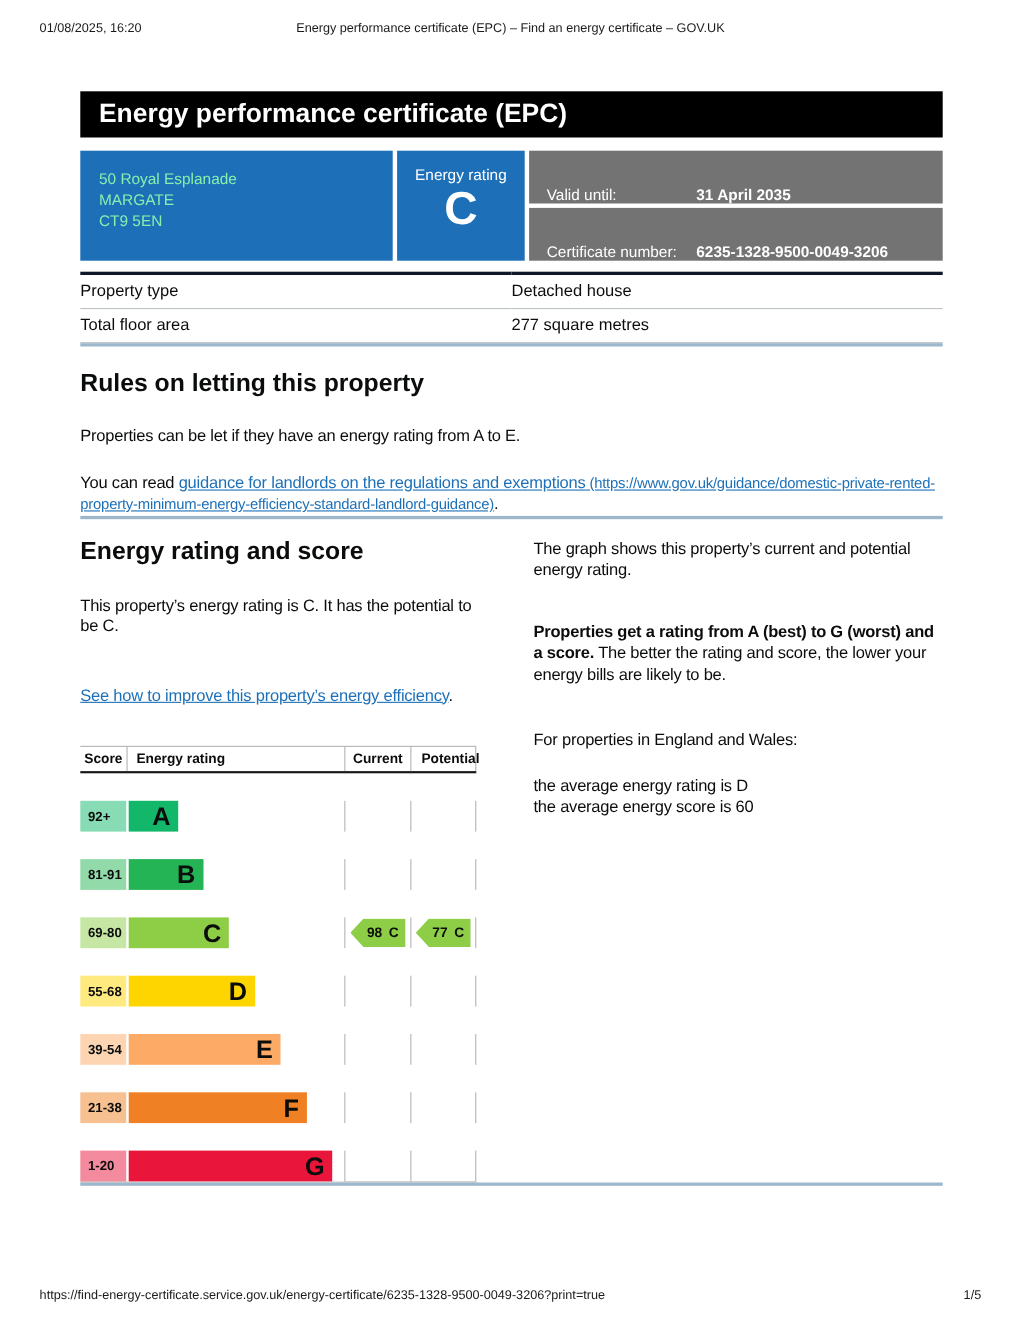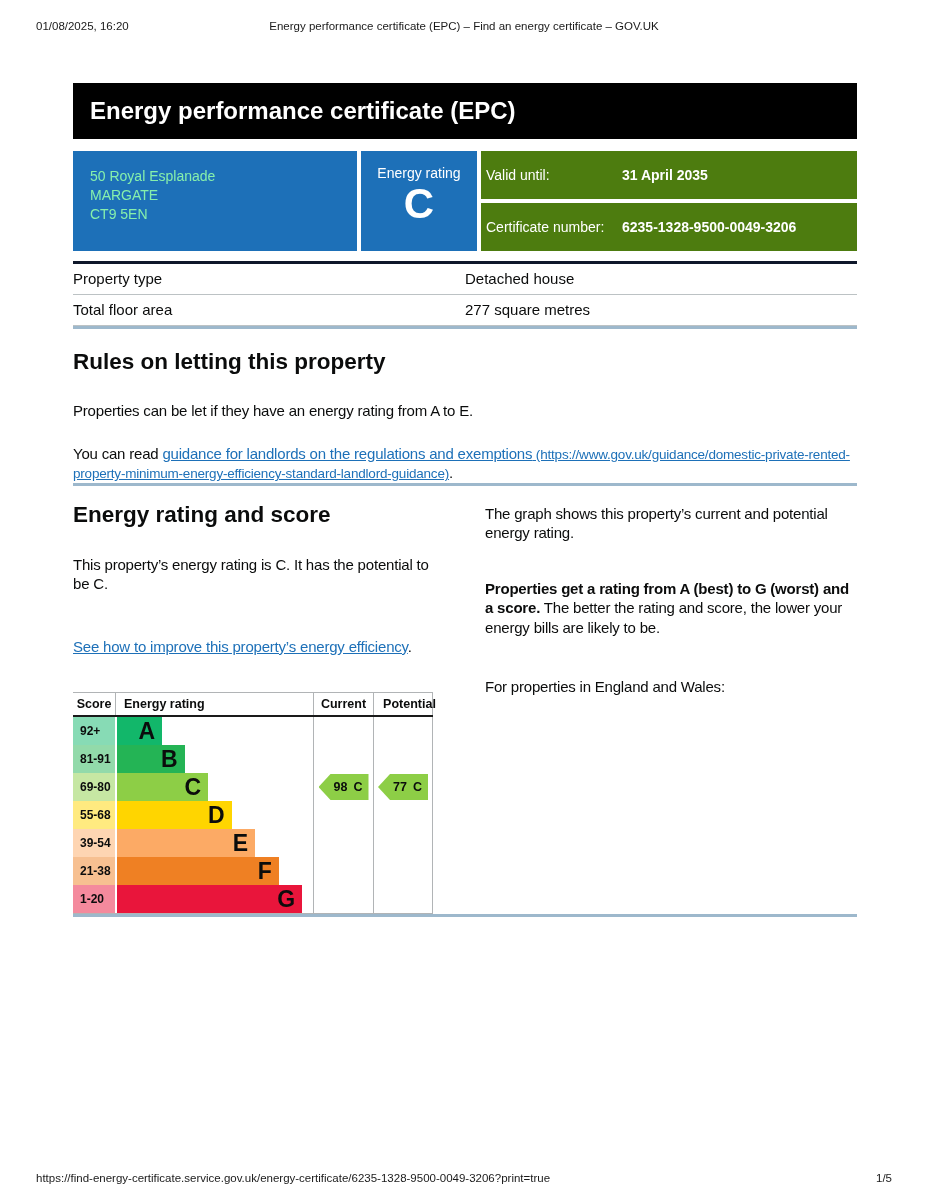--- a/index.html
+++ b/index.html
@@ -9,32 +9,32 @@
 
   
   .print-header { position:absolute; top:20px; left:36px; right:36px; font-size:11.5px; color:#1a1a1a; }
   .ph-title { position:absolute; left:0; right:0; text-align:center; }
   .print-footer { position:absolute; bottom:16px; left:36px; right:36px; font-size:11.5px; color:#1a1a1a;
                   display:flex; justify-content:space-between; }
 
   .content { padding:0 71px 0 73px; }
 
   
-  .banner { margin-top:83px; background:#000; color:#fff; height:56px; display:flex; align-items:center; padding-left:17px; }
+  .banner { margin-top:83px; background:#000; color:#fff; height:42px; display:flex; align-items:center; padding-left:17px; }
   .banner h1 { font-size:24px; font-weight:bold; margin:0; letter-spacing:0; }
 
   
   .summary { display:flex; gap:4px; margin-top:12px; height:100px; }
   .addr-panel { width:284px; background:#1d70b8; color:#86efac; padding:16px 12px 0 17px; font-size:14px; line-height:1.35; }
   .addr-line { display:block; }
   .rating-panel { width:116px; background:#1d70b8; color:#fff; text-align:center; padding-top:14px; }
   .rating-label { font-size:14px; display:block; }
   .rating-letter { font-size:42px; font-weight:bold; line-height:1; display:block; margin-top:2px; }
   .cert-panel { flex:1; display:flex; flex-direction:column; gap:4px; }
-  .cert-row { background:#4d7c0f; color:#fff; flex:1; display:flex; align-items:center; font-size:14px; padding-left:5px; }
+  .cert-row { background:#737373; color:#fff; flex:1; display:flex; align-items:flex-end; font-size:14px; padding-left:16px; }
   .cert-label { width:136px; }
   .cert-value { font-weight:bold; }
 
   
   .prop-table { width:100%; border-collapse:collapse; margin-top:10px; font-size:15px; }
   .prop-table tr { border-bottom:1px solid #bcc2c4; }
   .prop-table tr:first-child { border-top:3px solid #0f172a; }
   .prop-table td { padding:6px 0 7px; }
   .prop-table td.label { width:50%; }
 
@@ -64,21 +64,21 @@
   .rc-p4 { margin-top:22px; }
 
   
   .epc-chart { margin-top:36px; width:360px; border-top:1px solid #b1b4b6; border-bottom:1px solid #b1b4b6; }
   .chart-header { display:grid; grid-template-columns:42px 1fr 60px 60px; height:24px; border-bottom:2px solid #1a1a1a; font-weight:bold; font-size:12.5px; }
   .chart-header > div { display:flex; align-items:center; }
   .h-score { justify-content:center; }
   .h-rating { border-left:1px solid #b1b4b6; padding-left:8px; }
   .h-cur, .h-pot { border-left:1px solid #b1b4b6; justify-content:center; }
   .h-pot { border-right:1px solid #b1b4b6;padding-left:13px; }
-  .band-row { display:grid; grid-template-columns:42px 1fr 60px 60px; height:28px; }
+  .band-row { display:grid; grid-template-columns:42px 1fr 60px 60px; height:28px;margin-top:25px; }
   .score-cell { display:flex; align-items:center; padding-left:7px; font-weight:bold; font-size:12px; }
   .bar-cell { padding-left:2px; background:#fff; }
   .band-bar { height:100%; display:flex; align-items:center; justify-content:flex-end; padding-right:7px; }
   .band-letter { font-size:23px; font-weight:bold; line-height:1; }
   .cur-cell, .pot-cell { border-left:1px solid #b1b4b6; display:flex; align-items:center; justify-content:center; }
   .pot-cell { border-right:1px solid #b1b4b6; }
   .rating-arrow { width:50px; height:26px; clip-path:polygon(0 50%, 24% 0, 100% 0, 100% 100%, 24% 100%);
                   display:flex; align-items:center; justify-content:center; font-weight:bold; font-size:12.5px; padding-left:9px; }
   .arrow-letter { margin-left:6px; }
 </style>
@@ -236,20 +236,21 @@
                 <div class="pot-cell"></div>
               </div>
             </div>
         </div>
       </div>
 
       <div class="col-right">
         <p class="rc-p1">The graph shows this property’s current and potential energy rating.</p>
         <p class="rc-p2"><strong>Properties get a rating from A (best) to G (worst) and a score.</strong><span> The better the rating and score, the lower your energy bills are likely to be.</span></p>
         <p class="rc-p3">For properties in England and Wales:</p>
+        <p class="rc-p4"><span>the average energy rating is D</span><br><span>the average energy score is 60</span></p>
       </div>
     </div>
 
     <hr class="blue hr-bottom">
 
   </div>
 
   <div class="print-footer">
     <span>https://find-energy-certificate.service.gov.uk/energy-certificate/6235-1328-9500-0049-3206?print=true</span>
     <span>1/5</span>

